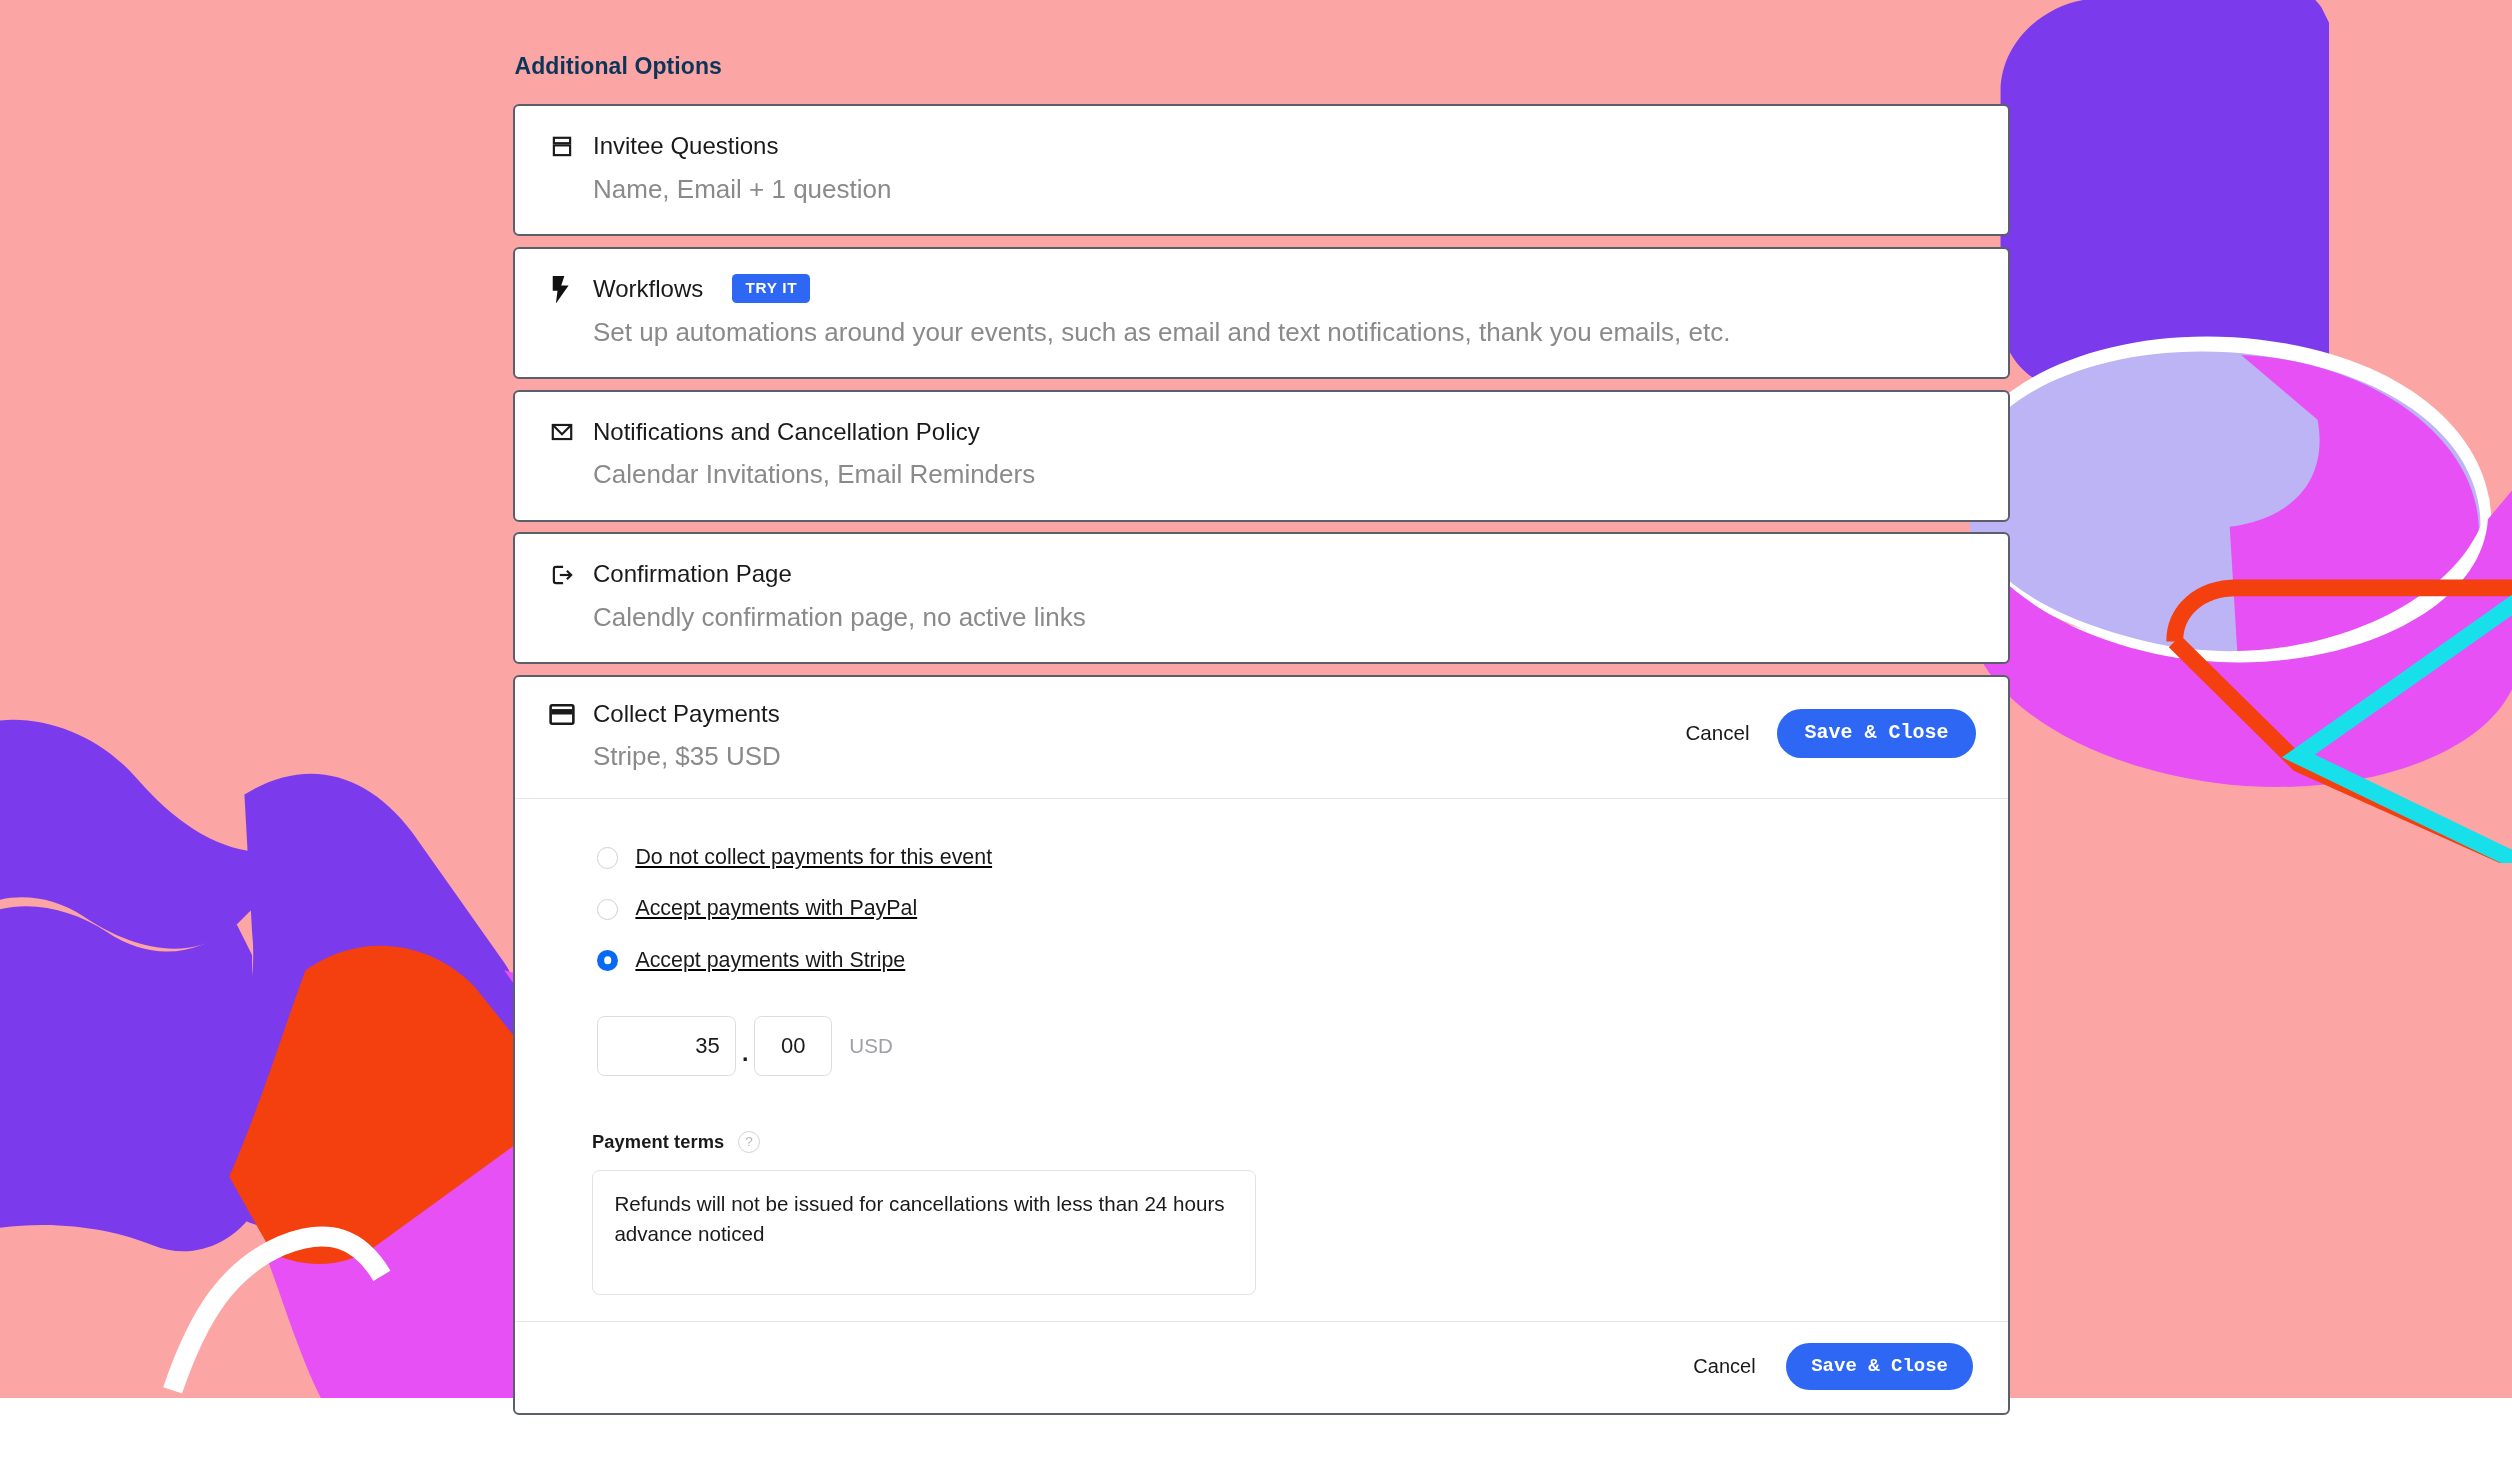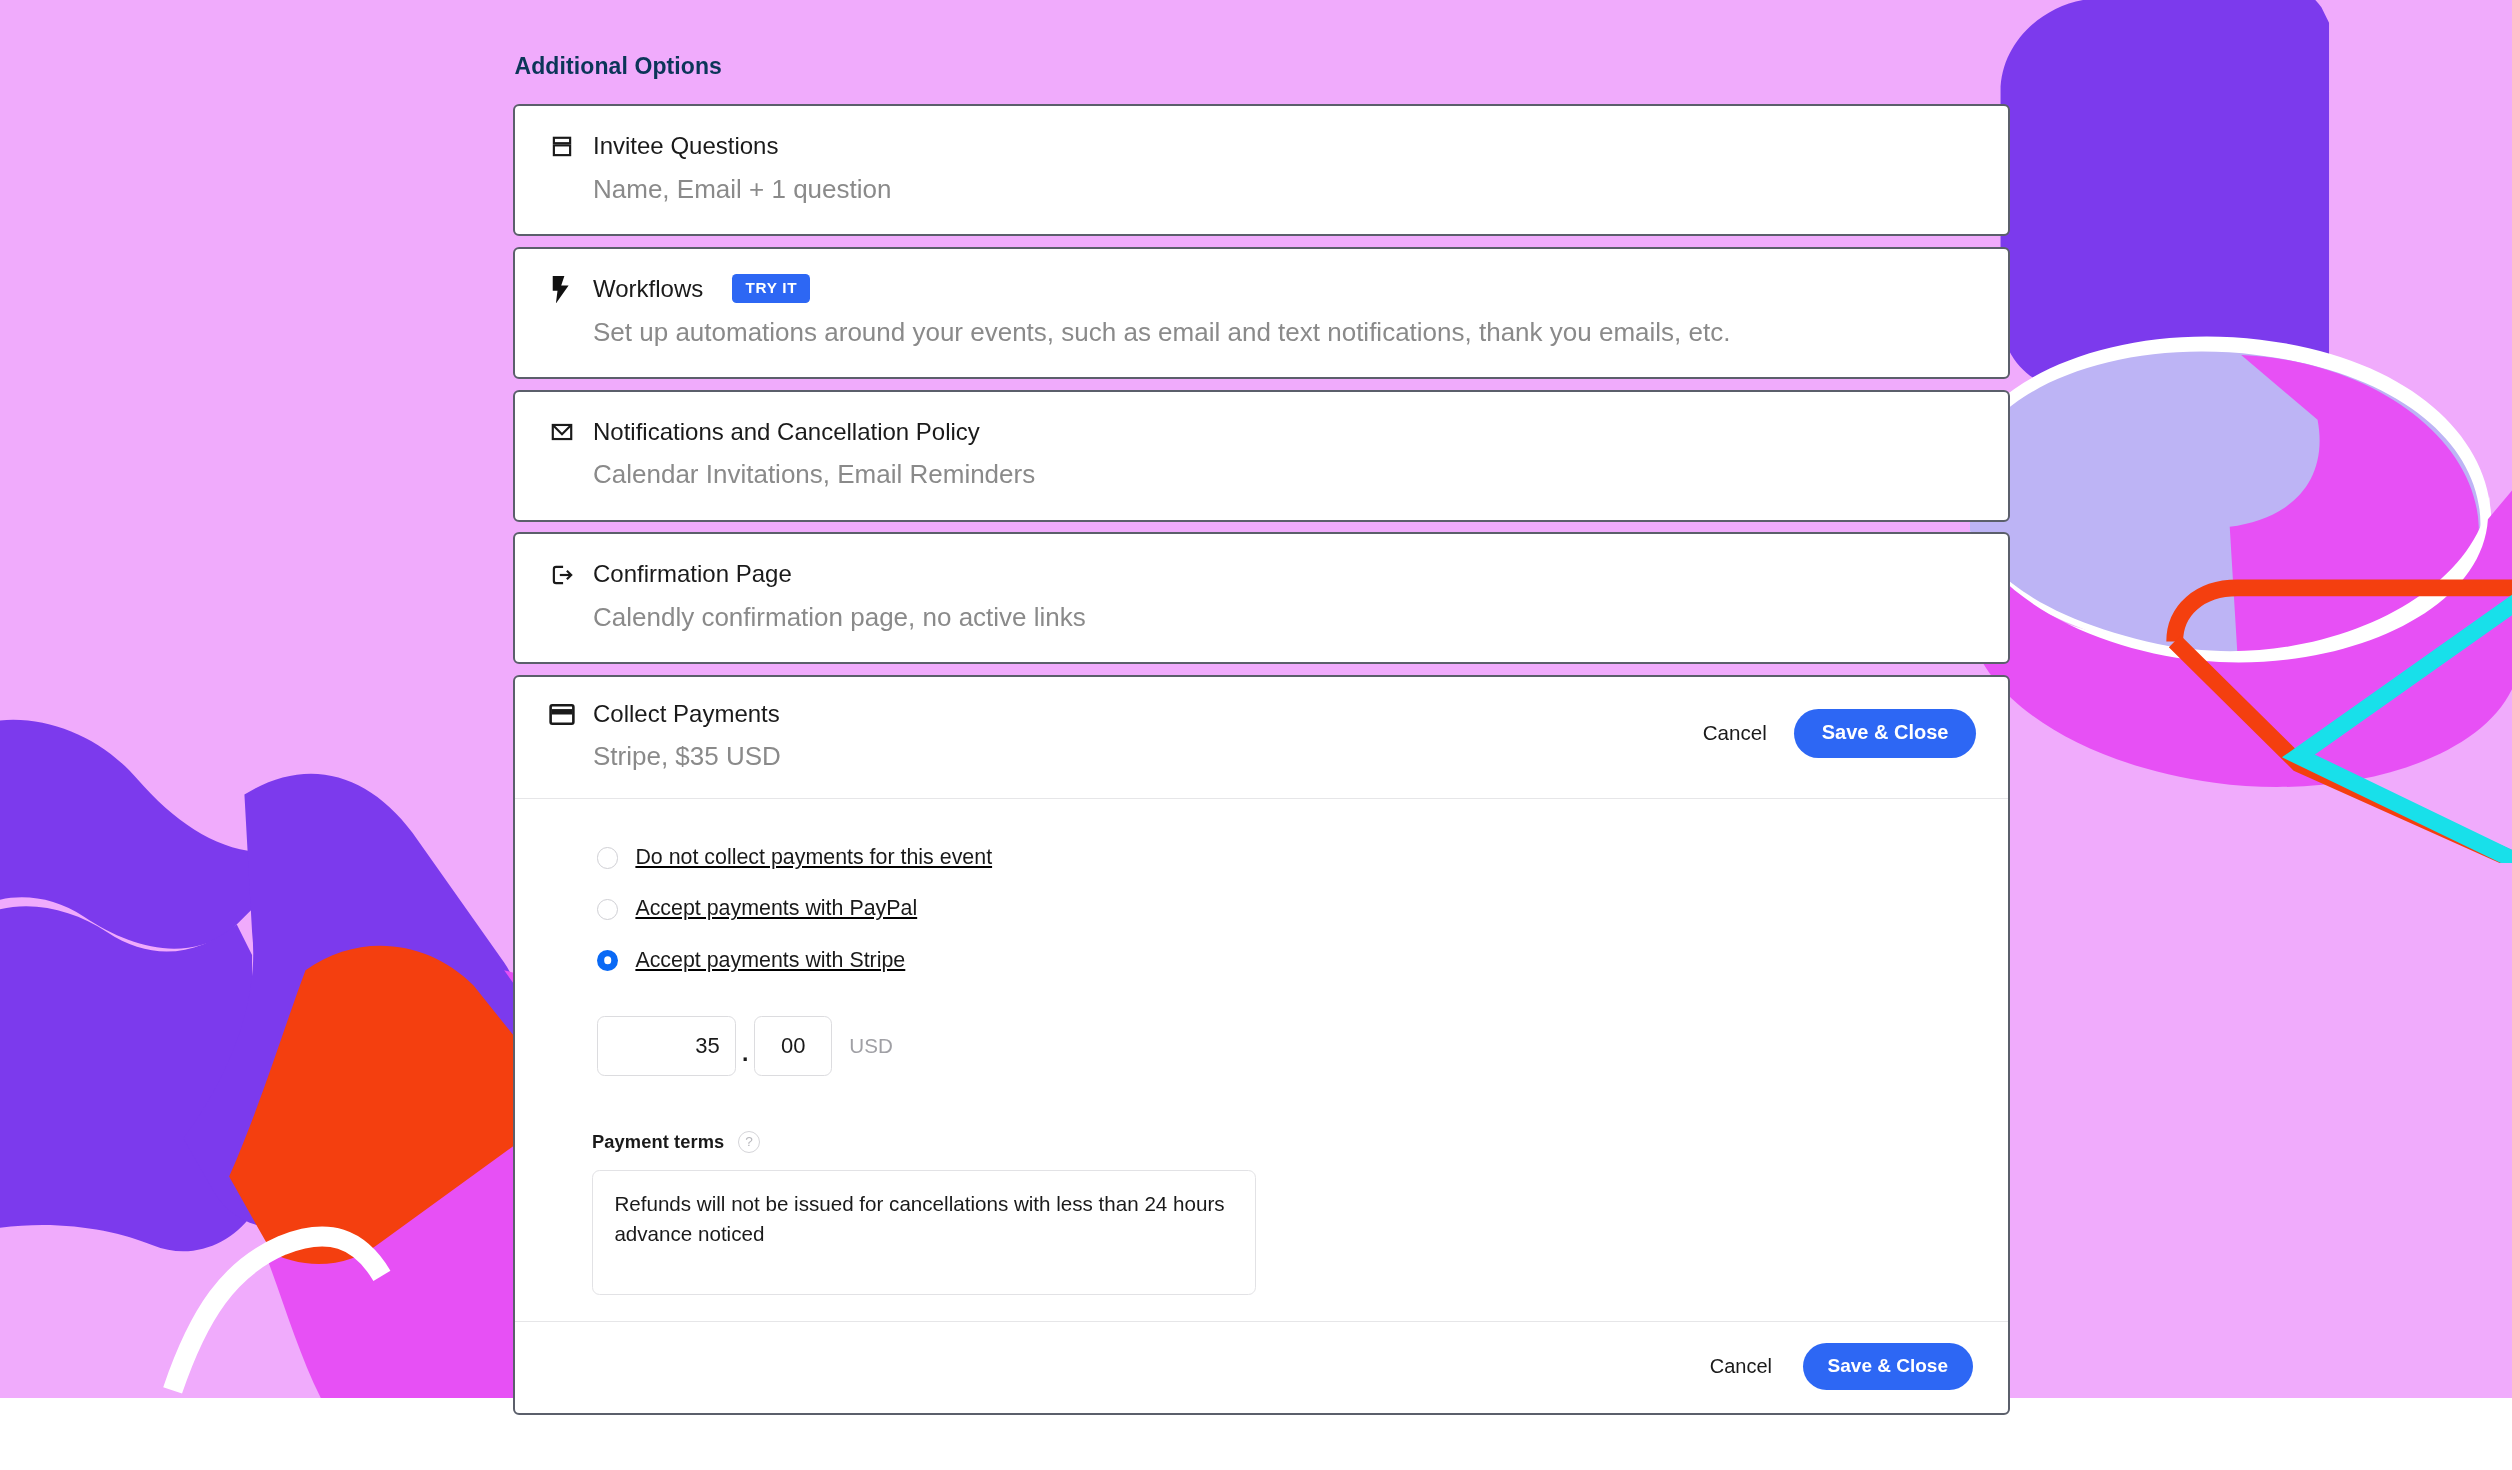--- a/index.html
+++ b/index.html
@@ -7,21 +7,21 @@
     width: 2512px;
     height: 1471px;
     background: #ffffff;
     font-family: "Liberation Sans", sans-serif;
     overflow: hidden;
   }
   #root {
     position: relative;
     width: 2512px;
     height: 1398px;
-    background: #f0abfc;
+    background: #fca5a5;
   }
 
   
   .deco { position: absolute; pointer-events: none; }
   #deco-topright { top: -7.6px; right: -7.6px; width: 550px; height: 871px; }
   #deco-bottomleft { bottom: 0px; left: 0px; width: 718px; height: 718px; }
 
   
   #main-column {
     position: absolute;
@@ -119,21 +119,21 @@
   }
   .btn-primary {
     font-size: 20px;
     font-weight: bold;
     color: #ffffff;
     background: #2d67f4;
     border: none;
     border-radius: 29px;
     padding: 12.2px 27.5px 13.7px 27.5px;
     cursor: pointer;
-    font-family: Liberation Sans, sans-serif;
+    font-family: Liberation Mono, monospace;
     white-space: nowrap;
   }
 
   .cp-body { padding: 47px 32px 23px 32px; }
 
   
   .radio-group { margin-left: 50px; }
   .radio-row {
     display: flex;
     align-items: center;

